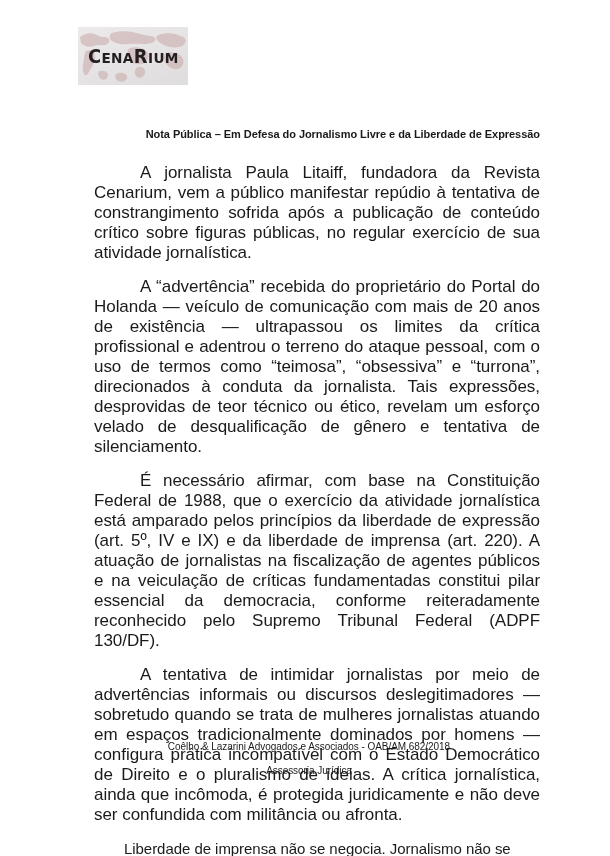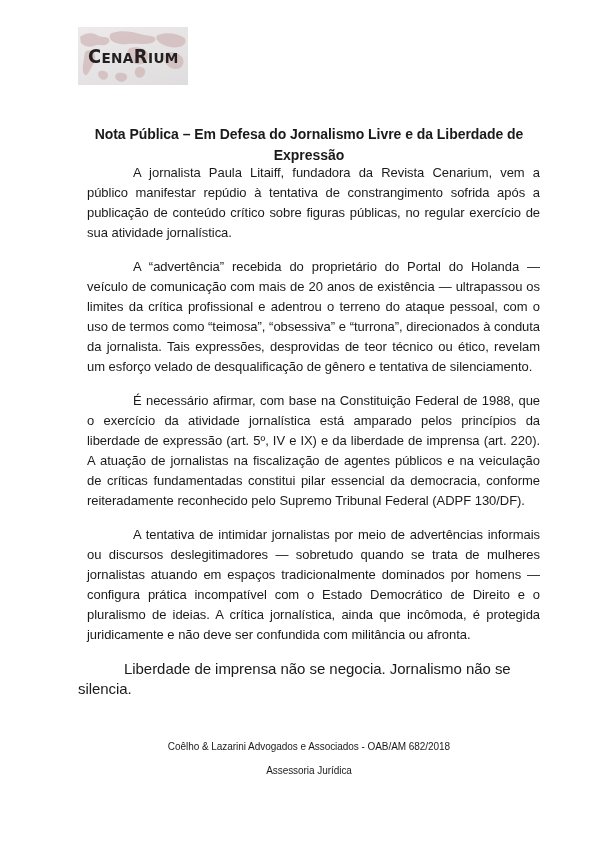--- a/index.html
+++ b/index.html
@@ -69,38 +69,38 @@
   .logo-text .sm {
     font-size: 14.5px;
   }
 
   
   .doc-title {
     position: absolute;
     left: 78px;
     top: 104px;
     width: 462px;
-    text-align: center;
-    font-size: 14px;
+    text-align: right;
+    font-size: 11px;
     font-weight: 700;
     line-height: 21px;
     letter-spacing: -0.05px;
     margin-top: 20px;
   }
 
   
   .body-block {
     position: absolute;
     left: 78px;
     top: 163px;
     width: 462px;
   }
   p.para {
-    margin: 0 0 14px 9px;
-    font-size: 13px;
+    margin: 0 0 14px 16px;
+    font-size: 17px;
     line-height: 20px;
     text-align: justify;
     text-indent: 46px;
     letter-spacing: -0.05px;
     word-spacing: 0.1px;
   }
   p.para:last-of-type { margin-bottom: 0; }
 
   p.closing {
     margin: 8px 0 0 0;

